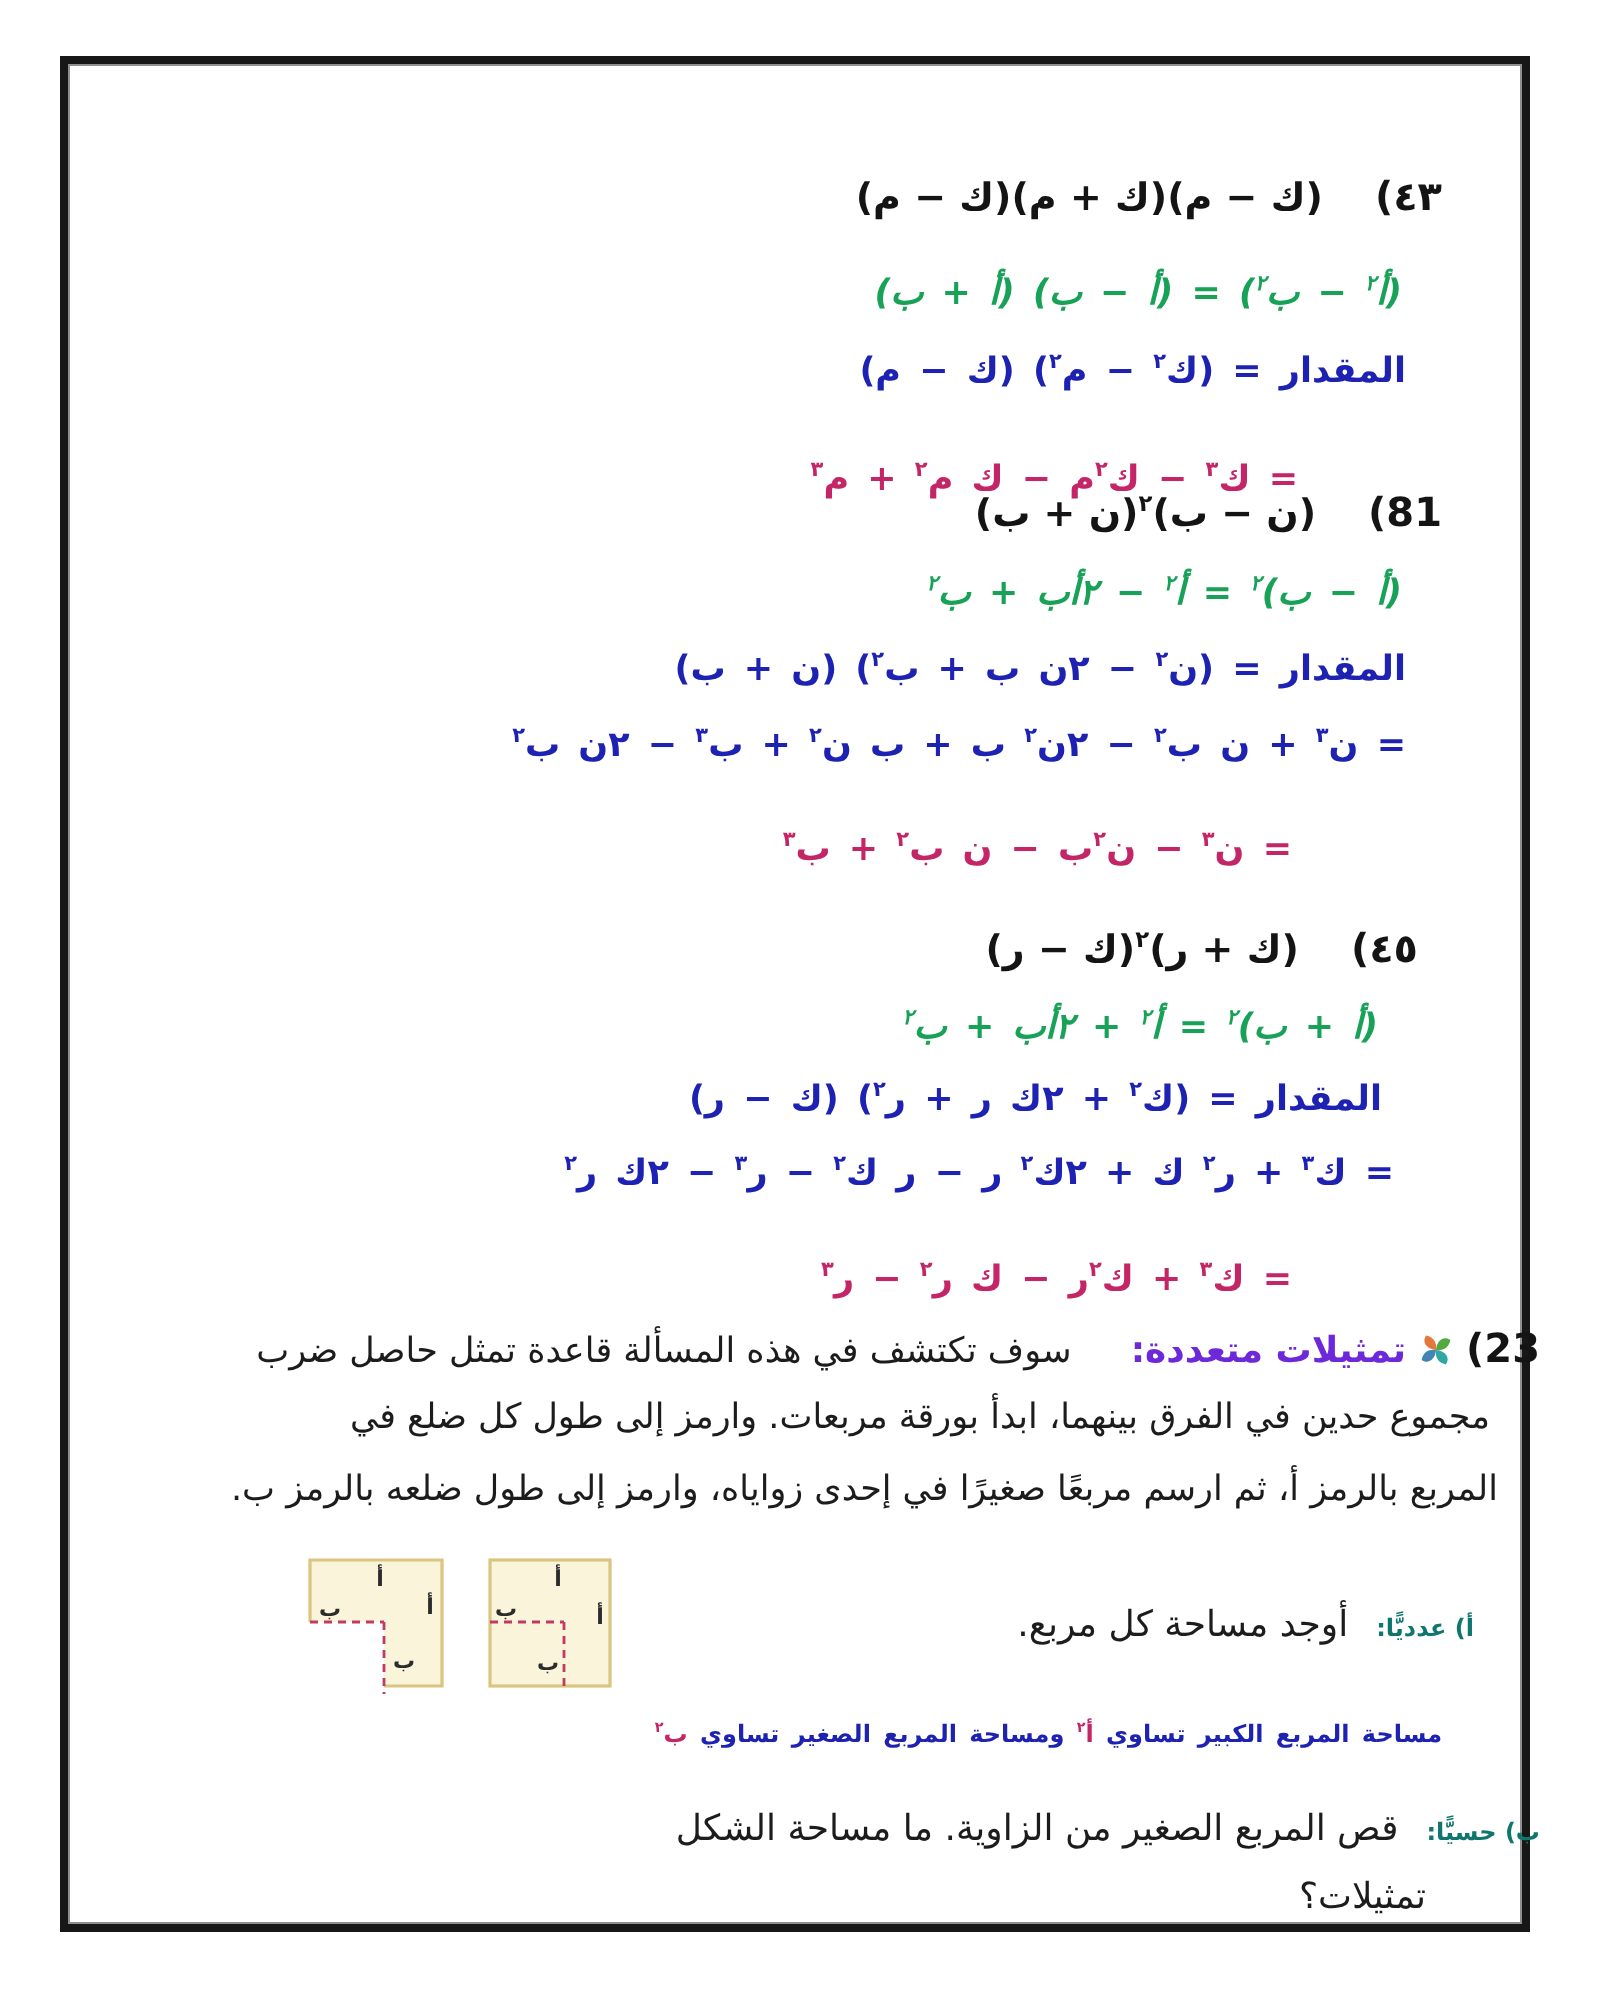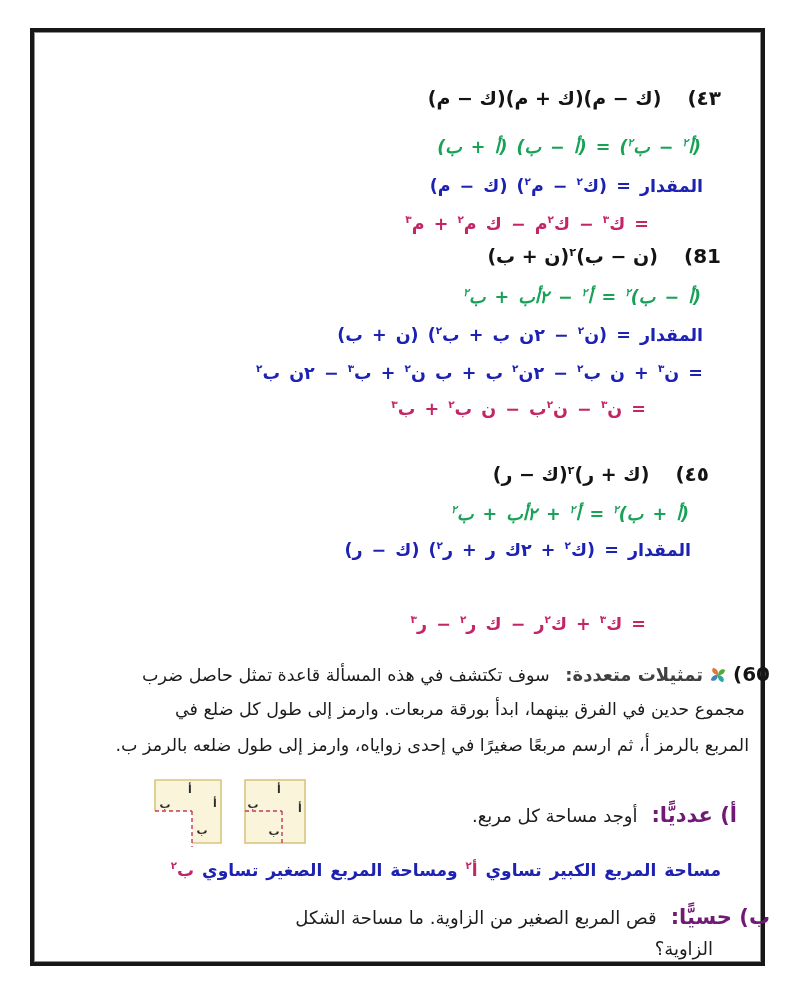--- a/index.html
+++ b/index.html
@@ -12,29 +12,29 @@
     border:4px solid #171717;box-sizing:border-box;background:#fff;padding-left:28px;
   }
   .frame-inner{position:absolute;inset:0;border:1px solid #8f8f8f;pointer-events:none;}
   .line{position:absolute;direction:rtl;white-space:nowrap;line-height:1.25;}
   .expr{font-size:19px;font-weight:bold;color:#141414;}
   .pnum{font-size:20px;font-weight:bold;margin-left:26px;letter-spacing:1px;}
   .math{font-weight:bold;font-size:17.5px;word-spacing:3px;}
   sup{font-size:60%;line-height:0;}
   .c-green{color:#17a257;font-style:italic;}
   .c-blue{color:#1d22b2;}
-  .c-magenta{color:#c32566;}
-  .c-teal{color:#404040;}
+  .c-magenta{color:#c32566;margin-top:16px;}
+  .c-teal{color:#6d28d9;}
   .para{font-size:17.5px;color:#1c1c1c;}
   .pnum46{font-size:20px;font-weight:bold;color:#141414;}
   .teal-label{font-weight:bold;font-size:18px;}
   .icon-pin{display:inline-block;vertical-align:-3px;margin:0 6px;}
-  .part-label{font-weight:bold;font-size:21px;color:#701a75;}
+  .part-label{font-weight:bold;font-size:12px;color:#0f766e;}
   .part-text{font-size:18px;margin-right:14px;color:#1c1c1c;}
-  .answer{font-size:17px;font-weight:bold;word-spacing:2px;}
+  .answer{font-size:12px;font-weight:bold;word-spacing:2px;}
   .fig{position:absolute;}
   .fig text{font-family:"DejaVu Sans",sans-serif;font-weight:bold;fill:#2b2b2b;}
 </style>
 </head>
 <body>
 
 <div class="frame">
   <div class="frame-inner"></div>
 
   <div class="line expr" style="top:54px;right:40px">
@@ -50,33 +50,34 @@
   <div class="line math c-green" style="top:255px;right:60px">(أ − ب)<sup>٢</sup> = أ<sup>٢</sup> − ٢أب + ب<sup>٢</sup></div>
   <div class="line math c-blue" style="top:293px;right:58px">المقدار = (ن<sup>٢</sup> − ٢ن ب + ب<sup>٢</sup>) (ن + ب)</div>
   <div class="line math c-blue" style="top:331px;right:58px">= ن<sup>٣</sup> + ن ب<sup>٢</sup> − ٢ن<sup>٢</sup> ب + ب ن<sup>٢</sup> + ب<sup>٣</sup> − ٢ن ب<sup>٢</sup></div>
   <div class="line math c-magenta" style="top:367px;right:115px">= ن<sup>٣</sup> − ن<sup>٢</sup>ب − ن ب<sup>٢</sup> + ب<sup>٣</sup></div>
 
   <div class="line expr" style="top:430px;right:52px">
     <span class="pnum">٤٥)</span><span>(ك + ر)<sup>٢</sup>(ك − ر)</span>
   </div>
   <div class="line math c-green" style="top:472px;right:72px">(أ + ب)<sup>٢</sup> = أ<sup>٢</sup> + ٢أب + ب<sup>٢</sup></div>
   <div class="line math c-blue" style="top:508px;right:70px">المقدار = (ك<sup>٢</sup> + ٢ك ر + ر<sup>٢</sup>) (ك − ر)</div>
+  <div class="line math c-blue" style="top:545px;right:64px">= ك<sup>٣</sup> + ر<sup>٢</sup> ك + ٢ك<sup>٢</sup> ر − ر ك<sup>٢</sup> − ر<sup>٣</sup> − ٢ك ر<sup>٢</sup></div>
   <div class="line math c-magenta" style="top:582px;right:115px">= ك<sup>٣</sup> + ك<sup>٢</sup>ر − ك ر<sup>٢</sup> − ر<sup>٣</sup></div>
 
   <div class="line para" style="top:630px;right:-9px">
-    <span class="pnum46">60)</span><span class="icon-pin"><svg width="18" height="18" viewBox="0 0 20 20" aria-hidden="true">
+    <span class="pnum46">23)</span><span class="icon-pin"><svg width="18" height="18" viewBox="0 0 20 20" aria-hidden="true">
           <defs>
             <path id="pt" d="M10 10 C4.5 9.5 2 5.5 4.5 2 C9 3 10.5 6 10 10 Z"></path>
           </defs>
           <use href="#pt" fill="#e2793a"></use>
           <use href="#pt" transform="rotate(90 10 10)" fill="#53a93f"></use>
           <use href="#pt" transform="rotate(180 10 10)" fill="#30a7a3"></use>
           <use href="#pt" transform="rotate(270 10 10)" fill="#4285b4"></use>
         </svg></span><span class="teal-label c-teal">تمثيلات متعددة:</span>
-    <span style="margin-right:10px">سوف تكتشف في هذه المسألة قاعدة تمثل حاصل ضرب</span>
+    <span style="margin-right:24px">سوف تكتشف في هذه المسألة قاعدة تمثل حاصل ضرب</span>
   </div>
   <div class="line para" style="top:667px;right:16px">مجموع حدين في الفرق بينهما، ابدأ بورقة مربعات. وارمز إلى طول كل ضلع في</div>
   <div class="line para" style="top:703px;right:12px">المربع بالرمز أ، ثم ارسم مربعًا صغيرًا في إحدى زواياه، وارمز إلى طول ضلعه بالرمز ب.</div>
 
   <div class="fig" style="left:120px;top:747px">
     <svg width="68" height="68" viewBox="0 0 68 68">
       <path d="M1 1 H67 V64 H38 V32 H1 Z" fill="#f9f4da"></path>
       <path d="M1 32 V1 H67 V64 H38" fill="none" stroke="#d9c57f" stroke-width="1.6"></path>
       <path d="M1 32 H38 M38 32 V68" fill="none" stroke="#c13a62" stroke-width="1.4" stroke-dasharray="4 3"></path>
       <text x="36" y="14" font-size="11" text-anchor="middle">أ</text>
@@ -100,15 +101,15 @@
     <span class="part-label">أ) عدديًّا:</span><span class="part-text">أوجد مساحة كل مربع.</span>
   </div>
 
   <div class="line answer" style="top:828px;right:40px">
     <span class="c-blue">مساحة المربع الكبير تساوي </span><span class="c-magenta">أ<sup>٢</sup></span><span class="c-blue"> ومساحة المربع الصغير تساوي </span><span class="c-magenta">ب<sup>٢</sup></span>
   </div>
 
   <div class="line" style="top:872px;right:-9px">
     <span class="part-label">ب) حسيًّا:</span><span class="part-text">قص المربع الصغير من الزاوية. ما مساحة الشكل</span>
   </div>
-  <div class="line part-text" style="top:906px;right:48px;margin-right:0">الزاوية؟</div>
+  <div class="line part-text" style="top:906px;right:48px;margin-right:0">تمثيلات؟</div>
 
 </div>
 
 </body></html>

